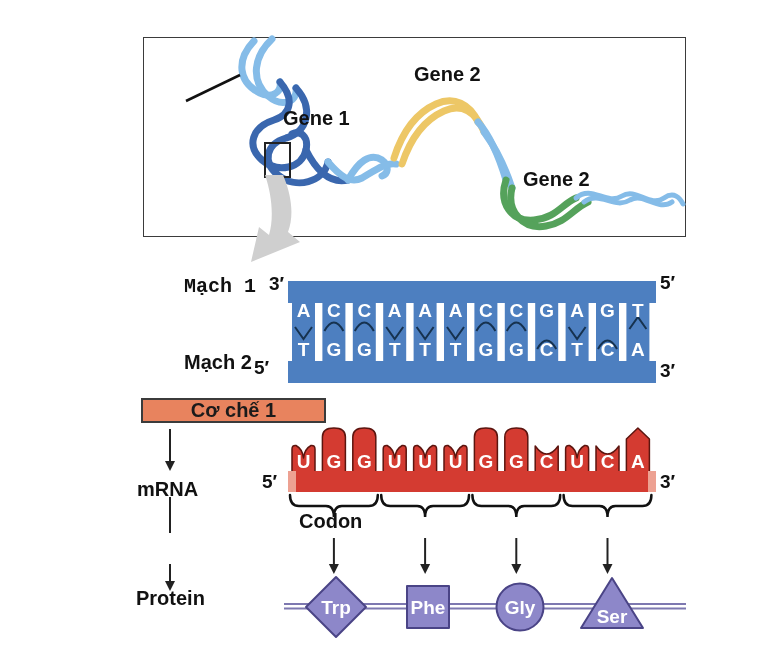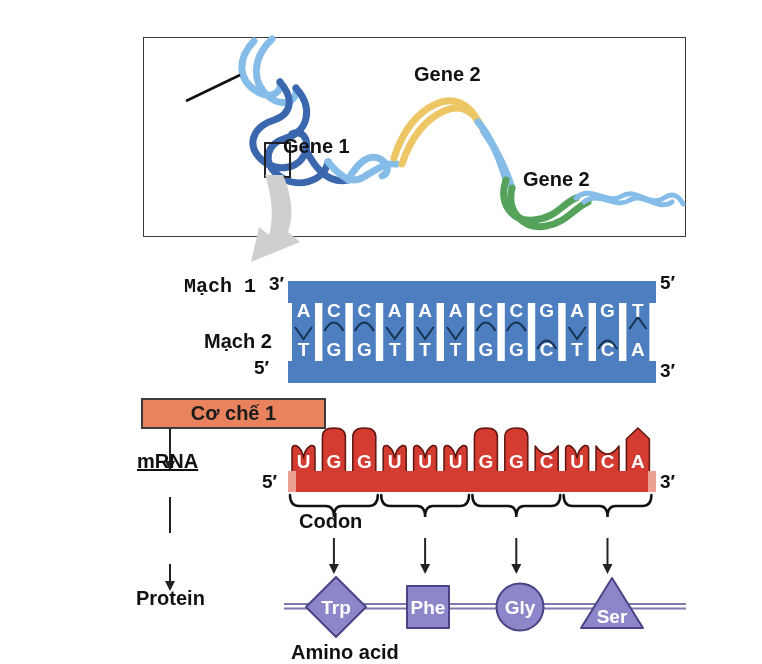--- a/index.html
+++ b/index.html
@@ -3,21 +3,21 @@
 <meta charset="utf-8">
 <style>
   html,body{margin:0;padding:0;background:#fff;}
   #root{position:relative;width:762px;height:664px;background:#fff;overflow:hidden;
         font-family:"Liberation Sans",sans-serif;}
   .lbl{position:absolute;font-weight:bold;color:#111;font-size:20px;white-space:nowrap;line-height:1;}
   .end{position:absolute;font-weight:bold;color:#111;font-size:19px;line-height:1;}
   .abs{position:absolute;}
   #overview-box{position:absolute;left:143px;top:37px;width:543px;height:200px;
                 border:1.5px solid #3b3b3b;background:#fff;box-sizing:border-box;}
-  .mech-box{position:absolute;left:141px;width:185px;height:31px;border:2px solid #3b3b3b;
+  .mech-box{position:absolute;left:141px;width:185px;height:25px;border:2px solid #3b3b3b;
             box-sizing:border-box;display:flex;align-items:center;justify-content:center;
             font-weight:bold;font-size:20px;color:#1b1b1b;}
   #mech1-box{top:398px;background:var(--mech1-fill);}
   #mech2-box{top:533px;background:var(--mech2-fill);}
   svg{position:absolute;overflow:visible;}
   svg text{font-family:"Liberation Sans",sans-serif;font-weight:bold;}
 </style>
 </head>
 <body>
 
@@ -49,32 +49,32 @@
         <path d="M432,160 C448,146 462,168 478,158 C492,149 506,170 520,160 C530,153 536,160 539,166" style="stroke:var(--helix-light)" stroke-width="5"></path>
         <path d="M440,164 C456,152 470,172 486,162 C500,154 514,174 528,164" style="stroke:var(--helix-light)" stroke-width="5"></path>
       </g>
 
       <path d="M42,63 L96,37" stroke="#111" stroke-width="2.5"></path>
 
       <rect x="121" y="105" width="25" height="34" fill="none" stroke="#222" stroke-width="2"></rect>
     </svg>
   </div>
 
-  <div class="lbl" style="left:283px;top:136px;">Gene 1</div>
+  <div class="lbl" style="left:283px;top:108px;">Gene 1</div>
   <div class="lbl" style="left:414px;top:64px;">Gene 2</div>
   <div class="lbl" style="left:523px;top:169px;">Gene 2</div>
 
   <svg class="abs" style="left:238px;top:172px;" width="70" height="100" viewBox="0 0 70 100">
     <path d="M27,3 L45,3 C54,24 56,44 50,60 L62,70 L13,90 L21,55 L31,63 C36,46 34,23 27,3 Z" style="fill:var(--gray-arrow)"></path>
   </svg>
 
   <div class="lbl" style="left:184px;top:277px;font-family:Liberation Mono, monospace;">Mạch 1</div>
   <div class="end" style="left:269px;top:274px;">3′</div>
   <div class="end" style="left:660px;top:273px;">5′</div>
-  <div class="lbl" style="left:184px;top:331px;margin-left:20px;">Mạch 2</div>
+  <div class="lbl" style="left:184px;top:352px;">Mạch 2</div>
   <div class="end" style="left:254px;top:358px;">5′</div>
   <div class="end" style="left:660px;top:361px;">3′</div>
   <svg id="ladder-svg" style="left:284px;top:270px;" width="380" height="120" viewBox="0 0 380 120">
       <rect x="4" y="11" width="368" height="22" fill="#4D7FC0"></rect>
       <rect x="4" y="91" width="368" height="22" fill="#4D7FC0"></rect>
       <rect x="8" y="33" width="23" height="58" fill="#4D7FC0"></rect>
       <path d="M11,57 L19.5,69 L28,57" stroke="#16324F" fill="none" stroke-width="2"></path>
       <text x="19.5" y="47" text-anchor="middle" font-size="19" fill="#fff">A</text>
       <text x="19.5" y="86" text-anchor="middle" font-size="19" fill="#fff">T</text>
       <rect x="38.4" y="33" width="23" height="58" fill="#4D7FC0"></rect>
@@ -130,21 +130,21 @@
   <svg class="abs" style="left:160px;top:425px;" width="24" height="175" viewBox="0 0 24 175">
     <g stroke="#222" stroke-width="2">
       <line x1="10" y1="4" x2="10" y2="38"></line>
       <line x1="10" y1="72" x2="10" y2="108"></line>
       <line x1="10" y1="139" x2="10" y2="158"></line>
     </g>
     <polygon points="5,36 15,36 10,46" fill="#222"></polygon>
     <polygon points="5,156 15,156 10,166" fill="#222"></polygon>
   </svg>
 
-  <div class="lbl" style="left:137px;top:451px;text-decoration:underline;">mRNA</div>
+  <div class="lbl" style="left:137px;top:479px;">mRNA</div>
   <div class="end" style="left:262px;top:472px;">5′</div>
   <div class="end" style="left:660px;top:472px;">3′</div>
   <svg id="mrna-svg" style="left:284px;top:420px;" width="380" height="75" viewBox="0 0 380 75">
       <path d="M8,52 L8,29 Q8,25 12,25.5 Q18.5,29 19.5,38 Q20.5,29 27,25.5 Q31,25 31,29 L31,52 Z" fill="#D43B31" stroke="#5C150F" stroke-width="1.5" stroke-linejoin="round"></path>
       <path d="M38.4,52 L38.4,17 Q38.4,8 49.9,8 Q61.4,8 61.4,17 L61.4,52 Z" fill="#D43B31" stroke="#5C150F" stroke-width="1.5" stroke-linejoin="round"></path>
       <path d="M68.8,52 L68.8,17 Q68.8,8 80.3,8 Q91.8,8 91.8,17 L91.8,52 Z" fill="#D43B31" stroke="#5C150F" stroke-width="1.5" stroke-linejoin="round"></path>
       <path d="M99.19999999999999,52 L99.19999999999999,29 Q99.19999999999999,25 103.19999999999999,25.5 Q109.69999999999999,29 110.69999999999999,38 Q111.69999999999999,29 118.19999999999999,25.5 Q122.19999999999999,25 122.19999999999999,29 L122.19999999999999,52 Z" fill="#D43B31" stroke="#5C150F" stroke-width="1.5" stroke-linejoin="round"></path>
       <path d="M129.6,52 L129.6,29 Q129.6,25 133.6,25.5 Q140.1,29 141.1,38 Q142.1,29 148.6,25.5 Q152.6,25 152.6,29 L152.6,52 Z" fill="#D43B31" stroke="#5C150F" stroke-width="1.5" stroke-linejoin="round"></path>
       <path d="M160,52 L160,29 Q160,25 164,25.5 Q170.5,29 171.5,38 Q172.5,29 179,25.5 Q183,25 183,29 L183,52 Z" fill="#D43B31" stroke="#5C150F" stroke-width="1.5" stroke-linejoin="round"></path>
       <path d="M190.39999999999998,52 L190.39999999999998,17 Q190.39999999999998,8 201.89999999999998,8 Q213.39999999999998,8 213.39999999999998,17 L213.39999999999998,52 Z" fill="#D43B31" stroke="#5C150F" stroke-width="1.5" stroke-linejoin="round"></path>
@@ -193,15 +193,14 @@
       <line x1="4" y1="38.5" x2="406" y2="38.5" stroke="#7D78B0" stroke-width="2"></line>
       <polygon fill="#8D87C9" stroke="#4A4486" stroke-width="2" stroke-linejoin="round" points="56,7 86,37 56,67 26,37"></polygon>
       <text x="56" y="44" text-anchor="middle" font-size="19" fill="#fff">Trp</text>
       <rect fill="#8D87C9" stroke="#4A4486" stroke-width="2" stroke-linejoin="round" x="127" y="16" width="42" height="42"></rect>
       <text x="148" y="44" text-anchor="middle" font-size="19" fill="#fff">Phe</text>
       <circle fill="#8D87C9" stroke="#4A4486" stroke-width="2" stroke-linejoin="round" cx="240" cy="37" r="23.5"></circle>
       <text x="240" y="44" text-anchor="middle" font-size="19" fill="#fff">Gly</text>
       <polygon fill="#8D87C9" stroke="#4A4486" stroke-width="2" stroke-linejoin="round" points="332,8 363,58 301,58"></polygon>
       <text x="332" y="53" text-anchor="middle" font-size="19" fill="#fff">Ser</text>
     </svg>
-  <div class="lbl" style="left:291px;top:642px;">Amino acid</div>
 
 </div>
 
 </body></html>

